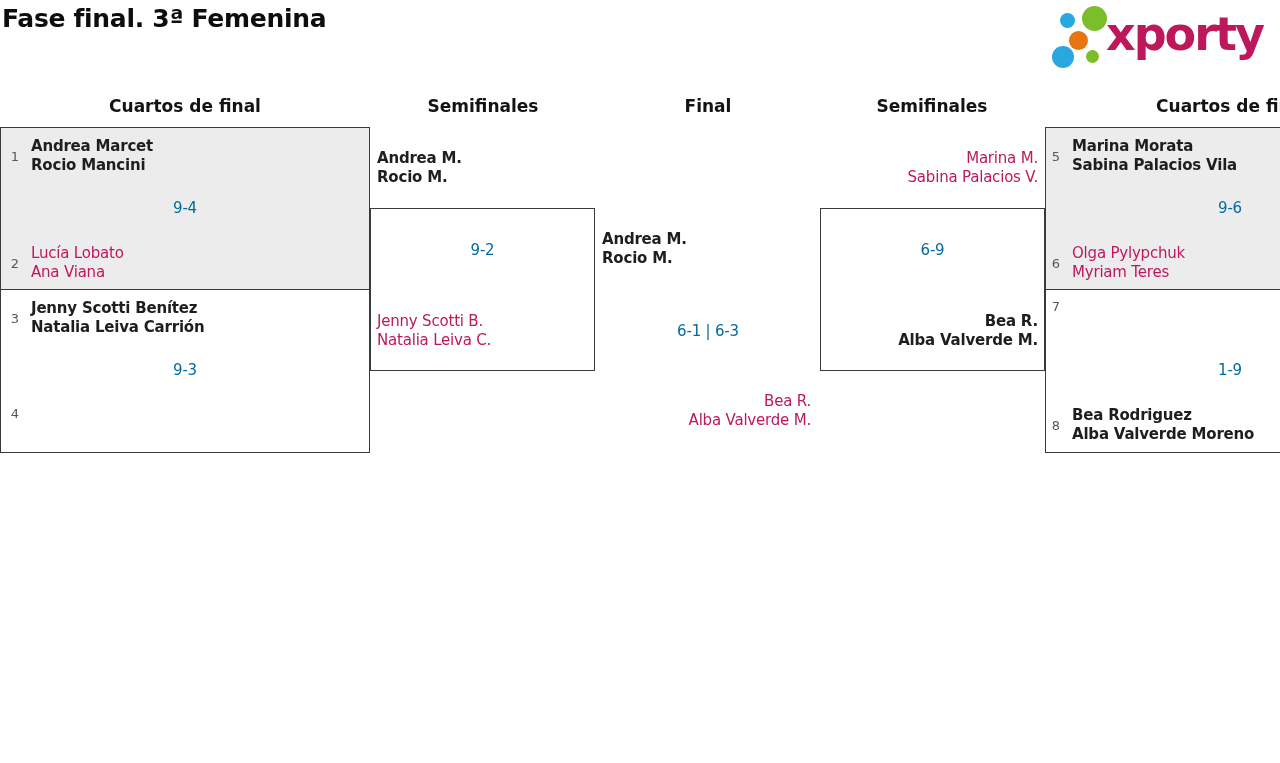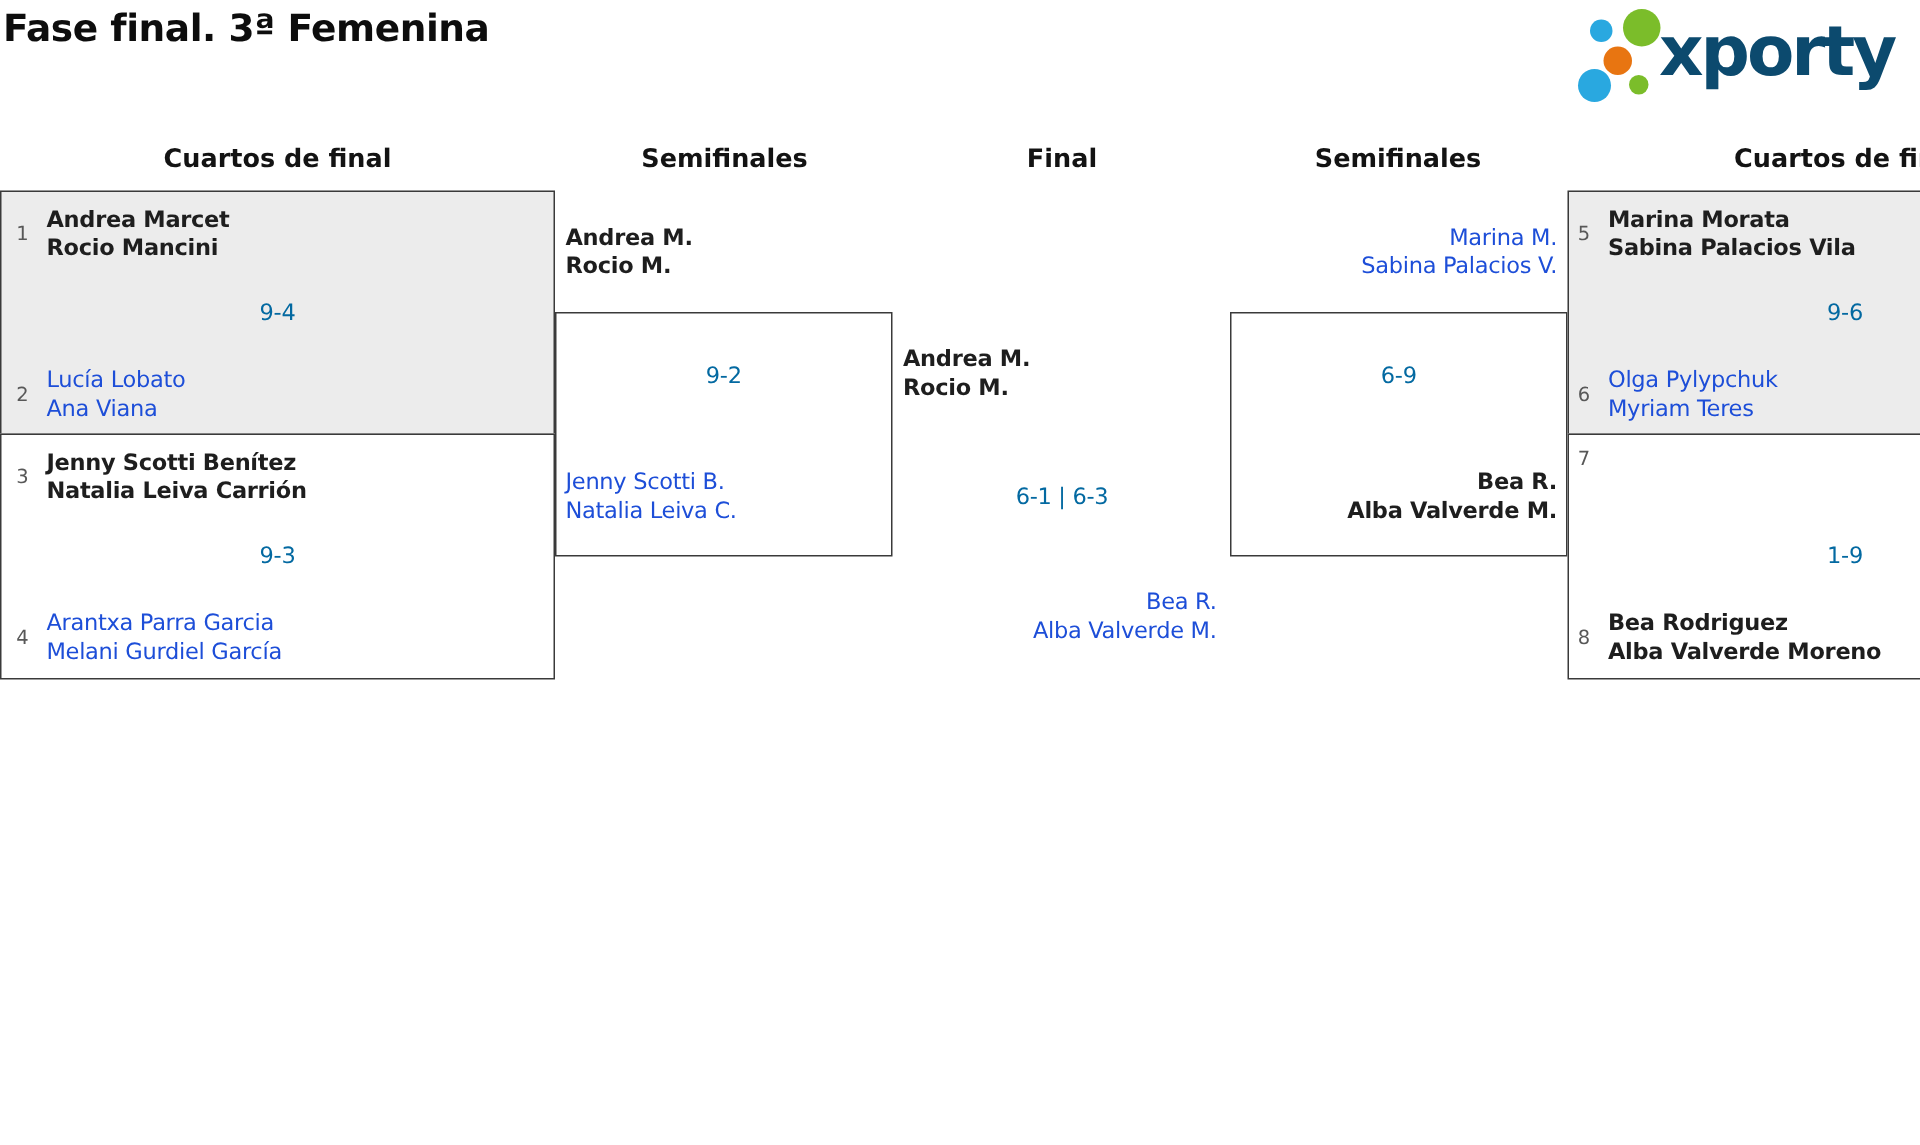--- a/index.html
+++ b/index.html
@@ -21,40 +21,40 @@
 
   
   .box { position:absolute; border:1px solid #3a3a3a; background:#ffffff; }
   .box.shade { background:#ececec; }
 
   
   .entry { display:flex; align-items:center; gap:9px; }
   .seed { font-size:13px; color:#585858; width:14px; text-align:center; flex:0 0 auto; }
   .names { font-size:15px; line-height:19px; letter-spacing:-0.2px; white-space:nowrap; }
   .win  { font-weight:700; color:#1e1e1e; }
-  .lose { font-weight:400; color:#1d4ed8; }
+  .lose { font-weight:400; color:#be185d; }
   .score { font-size:15px; line-height:19px; color:#0369a1; text-align:center; letter-spacing:-0.2px; }
   .r { text-align:right; }
 </style>
 </head>
 <body>
 
 <div class="page">
 
   <div class="abs title">
     <div>Fase final. 3ª Femenina</div>
   </div>
 
   <div class="abs logo">
     <span class="dot" style="left:10px; top:13px; width:15px; height:15px; background:#29a8e0;"></span>
     <span class="dot" style="left:32px; top:6px;  width:25px; height:25px; background:#7bbd2a;"></span>
     <span class="dot" style="left:19px; top:31px; width:19px; height:19px; background:#e87511;"></span>
     <span class="dot" style="left:2px;  top:46px; width:22px; height:22px; background:#29a8e0;"></span>
     <span class="dot" style="left:36px; top:50px; width:13px; height:13px; background:#7bbd2a;"></span>
-    <span class="wordmark" style="color:#0c4a6e;">xporty</span>
+    <span class="wordmark" style="color:#be185d;">xporty</span>
   </div>
 
   <div class="abs round-h" style="left:185px;">Cuartos de final</div>
   <div class="abs round-h" style="left:483px;">Semifinales</div>
   <div class="abs round-h" style="left:708px;">Final</div>
   <div class="abs round-h" style="left:932px;">Semifinales</div>
   <div class="abs round-h" style="left:1232px;">Cuartos de final</div>
 
   <div class="box shade" style="left:0px;    top:127px; width:370px; height:163px;"></div>
   <div class="box" style="left:0px;    top:289px; width:370px; height:164px;"></div>
@@ -82,24 +82,20 @@
   <div class="abs entry" style="left:8px; top:299px;">
     <span class="seed">3</span>
     <div class="names win">
       <div>Jenny Scotti Benítez</div>
       <div>Natalia Leiva Carrión</div>
     </div>
   </div>
   <div class="abs score" style="left:0px; top:361px; width:370px;">9-3</div>
   <div class="abs entry" style="left:8px; top:406px;">
     <span class="seed">4</span>
-    <div class="names lose">
-      <div>Arantxa Parra Garcia</div>
-      <div>Melani Gurdiel García</div>
-    </div>
   </div>
 
   <div class="abs names win" style="left:377px; top:149px;">
     <div>Andrea M.</div>
     <div>Rocio M.</div>
   </div>
   <div class="abs score" style="left:370px; top:241px; width:225px;">9-2</div>
   <div class="abs names lose" style="left:377px; top:312px;">
     <div>Jenny Scotti B.</div>
     <div>Natalia Leiva C.</div>

